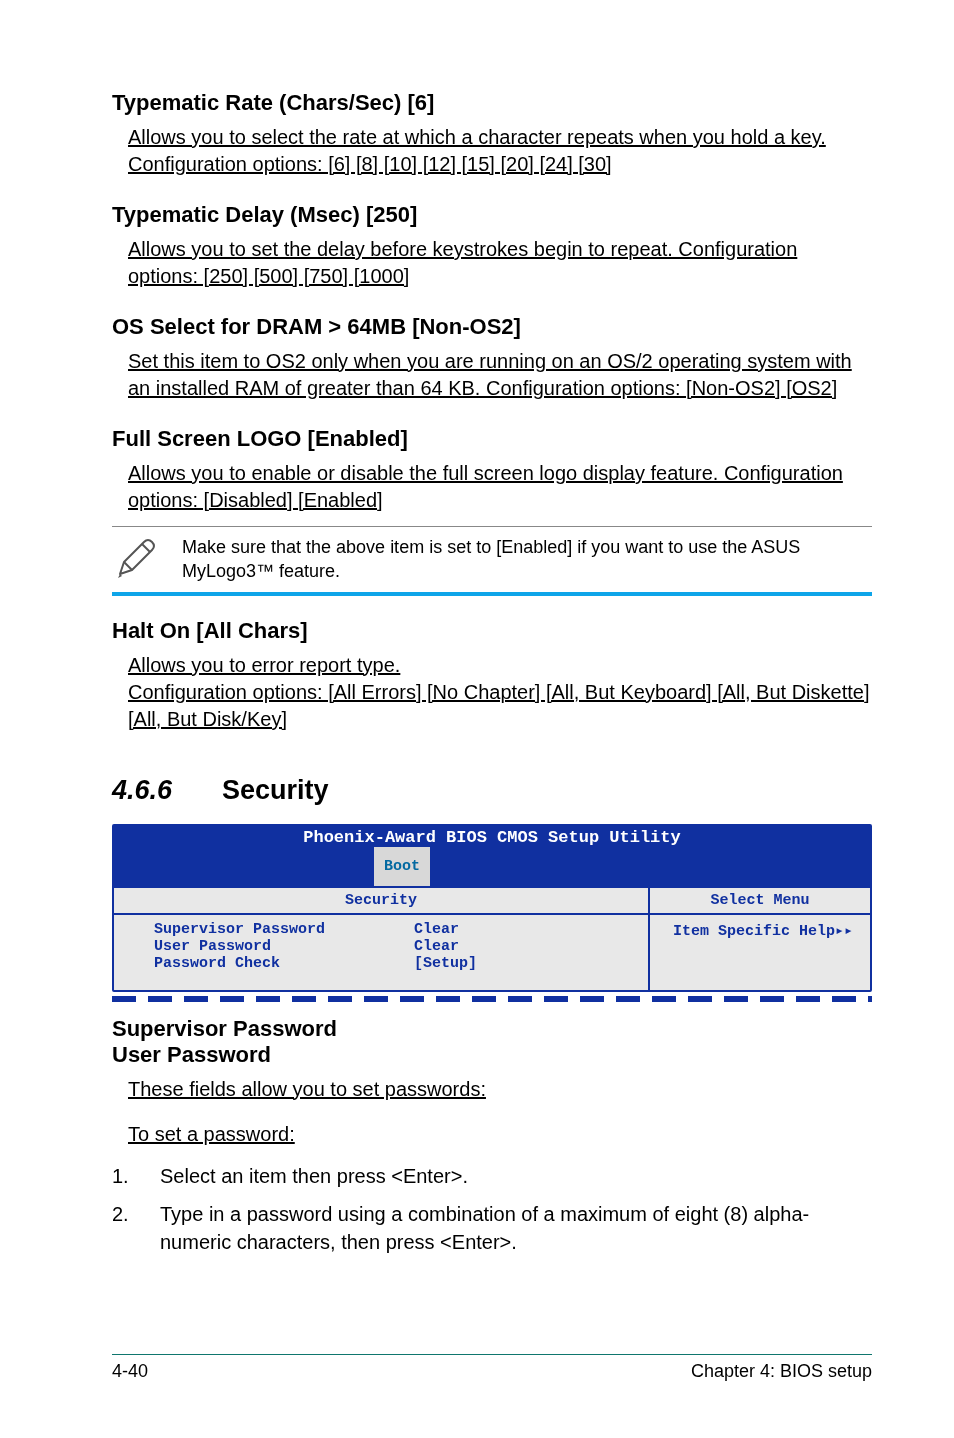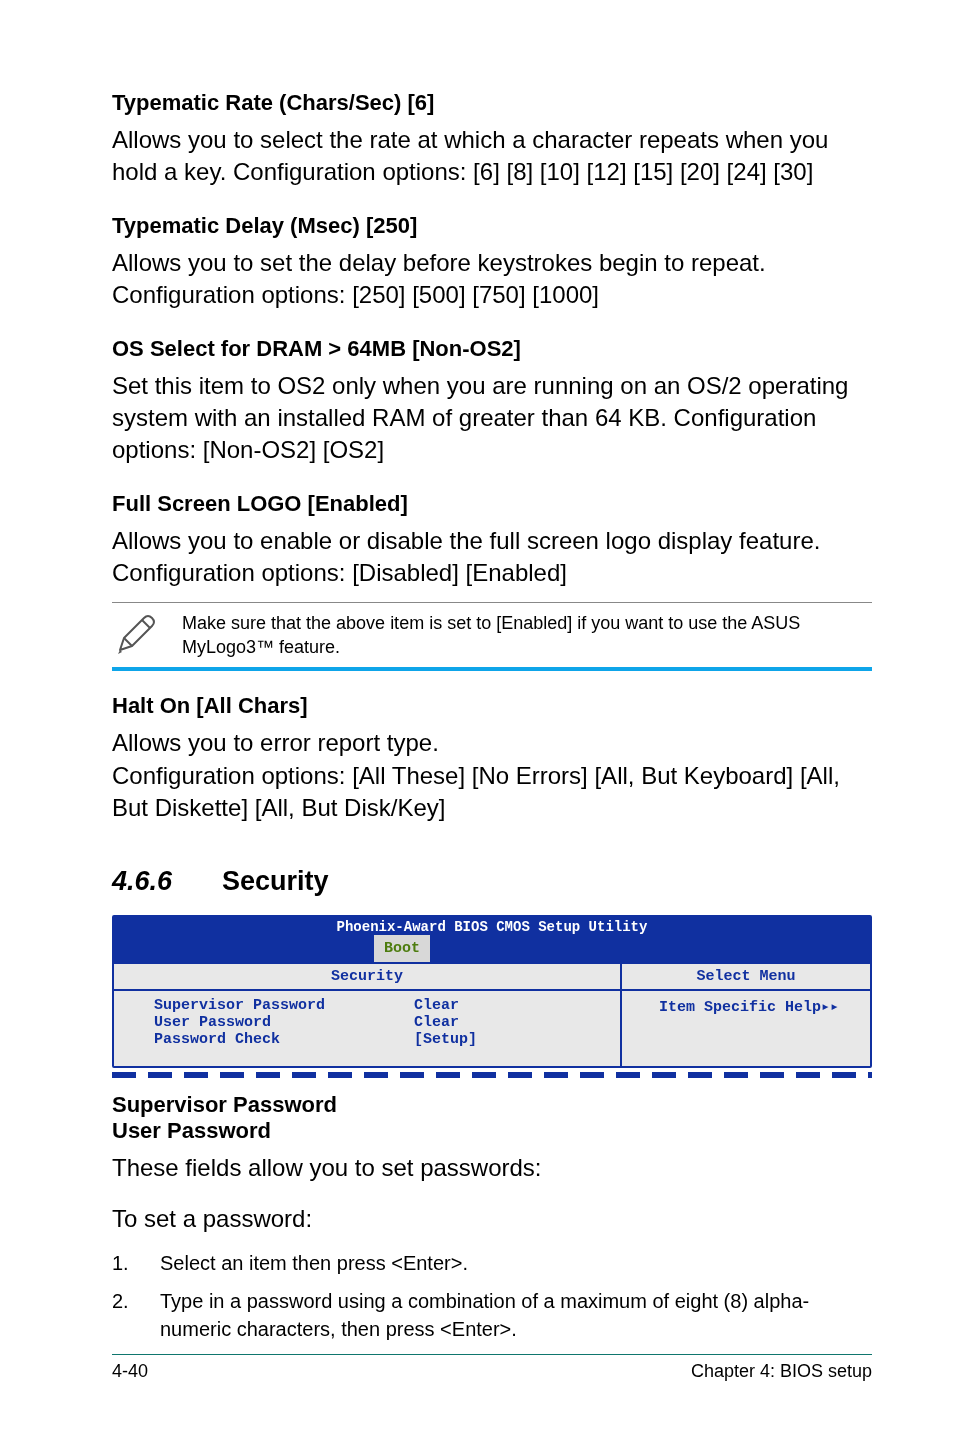--- a/index.html
+++ b/index.html
@@ -17,23 +17,24 @@
     box-sizing: border-box;
     position: relative;
     height: 100%;
   }
   h3.item-title {
     font-size: 22px;
     font-weight: bold;
     margin: 0 0 8px 0;
   }
   p.body {
-    font-size: 24px;
+    font-size: 20px;
     line-height: 1.35;
-    margin: 0 0 24px 0;
+    margin: 0 0 24px 16px;
+    text-decoration: underline;
   }
   .note-box {
     border-top: 1px solid #888;
     border-bottom: 4px solid #0ea5e9;
     display: flex;
     align-items: center;
     padding: 8px 0;
     margin: 4px 0 22px 0;
   }
   .note-icon {
@@ -60,46 +61,46 @@
     font-size: 15px;
     overflow: hidden;
     margin-bottom: 6px;
   }
   .bios-titlebar {
     background: #1030a0;
     color: #fff;
     text-align: center;
     font-weight: bold;
     padding: 2px 0 0 0;
-    font-size: 14px;
+    font-size: 17px;
   }
   .bios-menubar {
     background: #1030a0;
     color: #fff;
     padding: 0 0 2px 0;
   }
   .bios-tab {
     display: inline-block;
     background: #d8d8d8;
-    color: #4d7c0f;
-    padding: 5px 10px;
+    color: #0369a1;
+    padding: 11px 10px;
     margin-left: 260px;
     font-weight: bold;
     font-family: Liberation Mono, monospace;
   }
   .bios-body {
     display: flex;
     background: #e8e8e8;
   }
   .bios-left {
     flex: 1;
     border-right: 2px solid #1030a0;
   }
   .bios-right {
-    width: 248px;
+    width: 220px;
   }
   .bios-header-row {
     border-bottom: 2px solid #1030a0;
     padding: 4px 10px;
     color: #1030a0;
     font-weight: bold;
   }
   .bios-header-row.right {
     text-align: center;
     color: #1030a0;
@@ -176,21 +177,21 @@
         <path d="M6 36 L4 40 L8 38 Z" fill="#555"></path>
         <line x1="10" y1="24" x2="18" y2="32" stroke="#555" stroke-width="2"></line>
         <line x1="28" y1="6" x2="36" y2="14" stroke="#555" stroke-width="2"></line>
       </svg>
     </div>
     <div class="note-text">Make sure that the above item is set to [Enabled] if you want to use the ASUS MyLogo3™ feature.</div>
   </div>
 
   <h3 class="item-title">Halt On [All Chars]</h3>
   <p class="body" style="margin-bottom:0">Allows you to error report type.</p>
-  <p class="body">Configuration options: [All These] [No Errors] [All, But Keyboard] [All, But Diskette] [All, But Disk/Key]</p>
+  <p class="body">Configuration options: [All Errors] [No Chapter] [All, But Keyboard] [All, But Diskette] [All, But Disk/Key]</p>
 
   <h2 class="section-num">
     <span class="num">4.6.6</span><span>Security</span>
   </h2>
 
   <div class="bios-box">
     <div class="bios-titlebar">Phoenix-Award BIOS CMOS Setup Utility</div>
     <div class="bios-menubar">
       <span class="bios-tab">Boot</span>
     </div>

